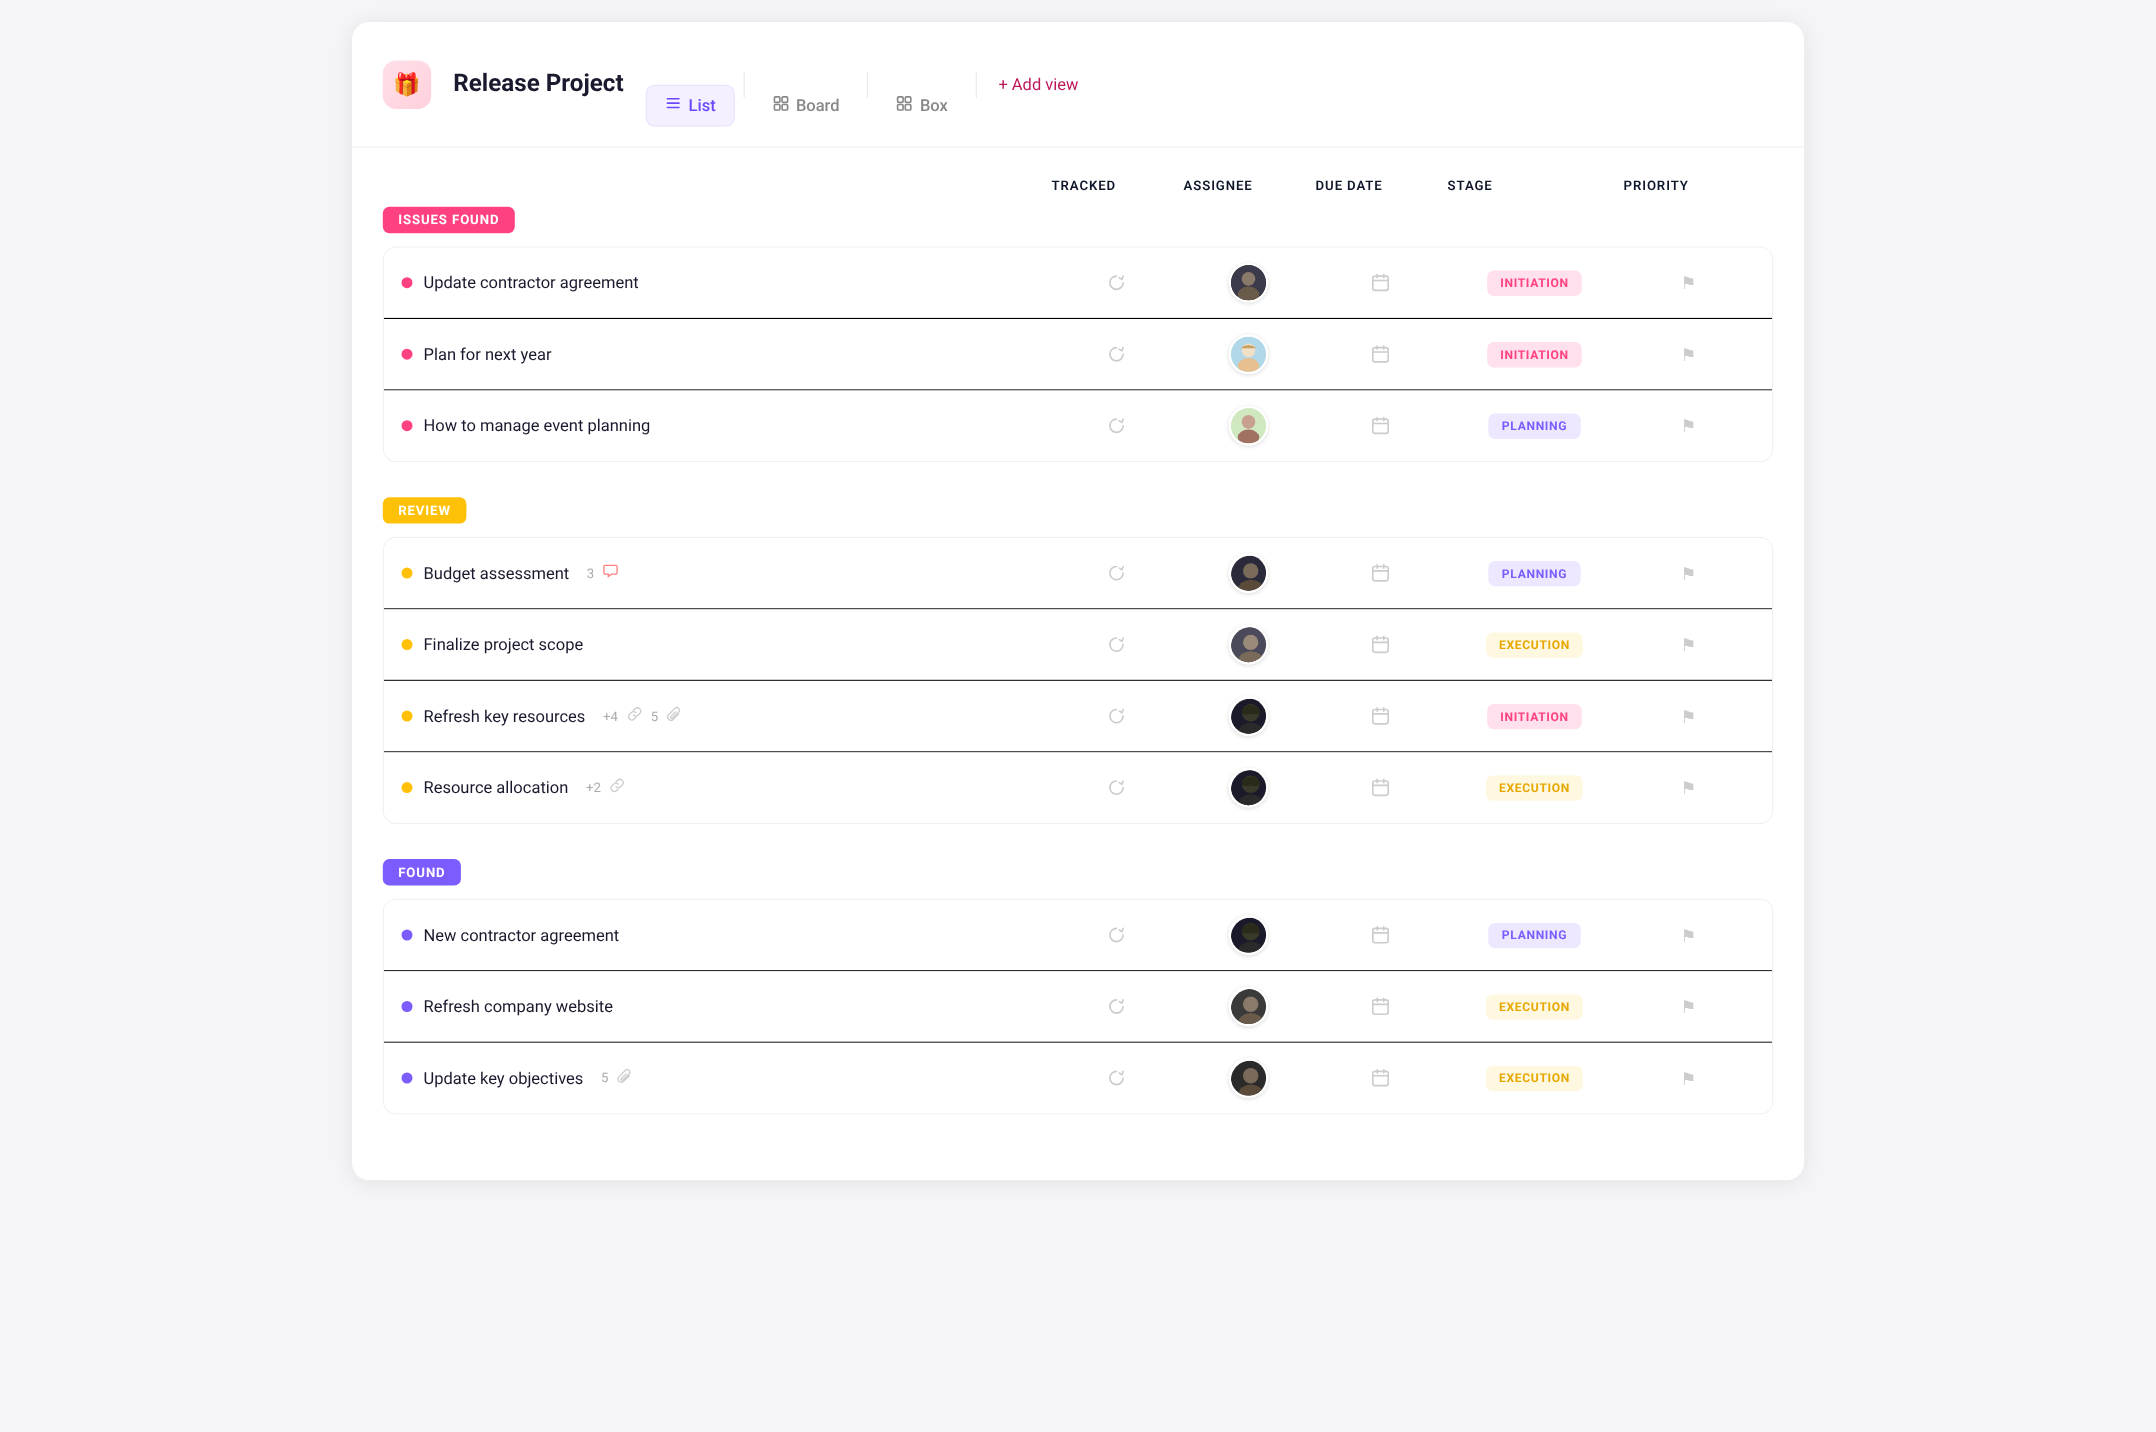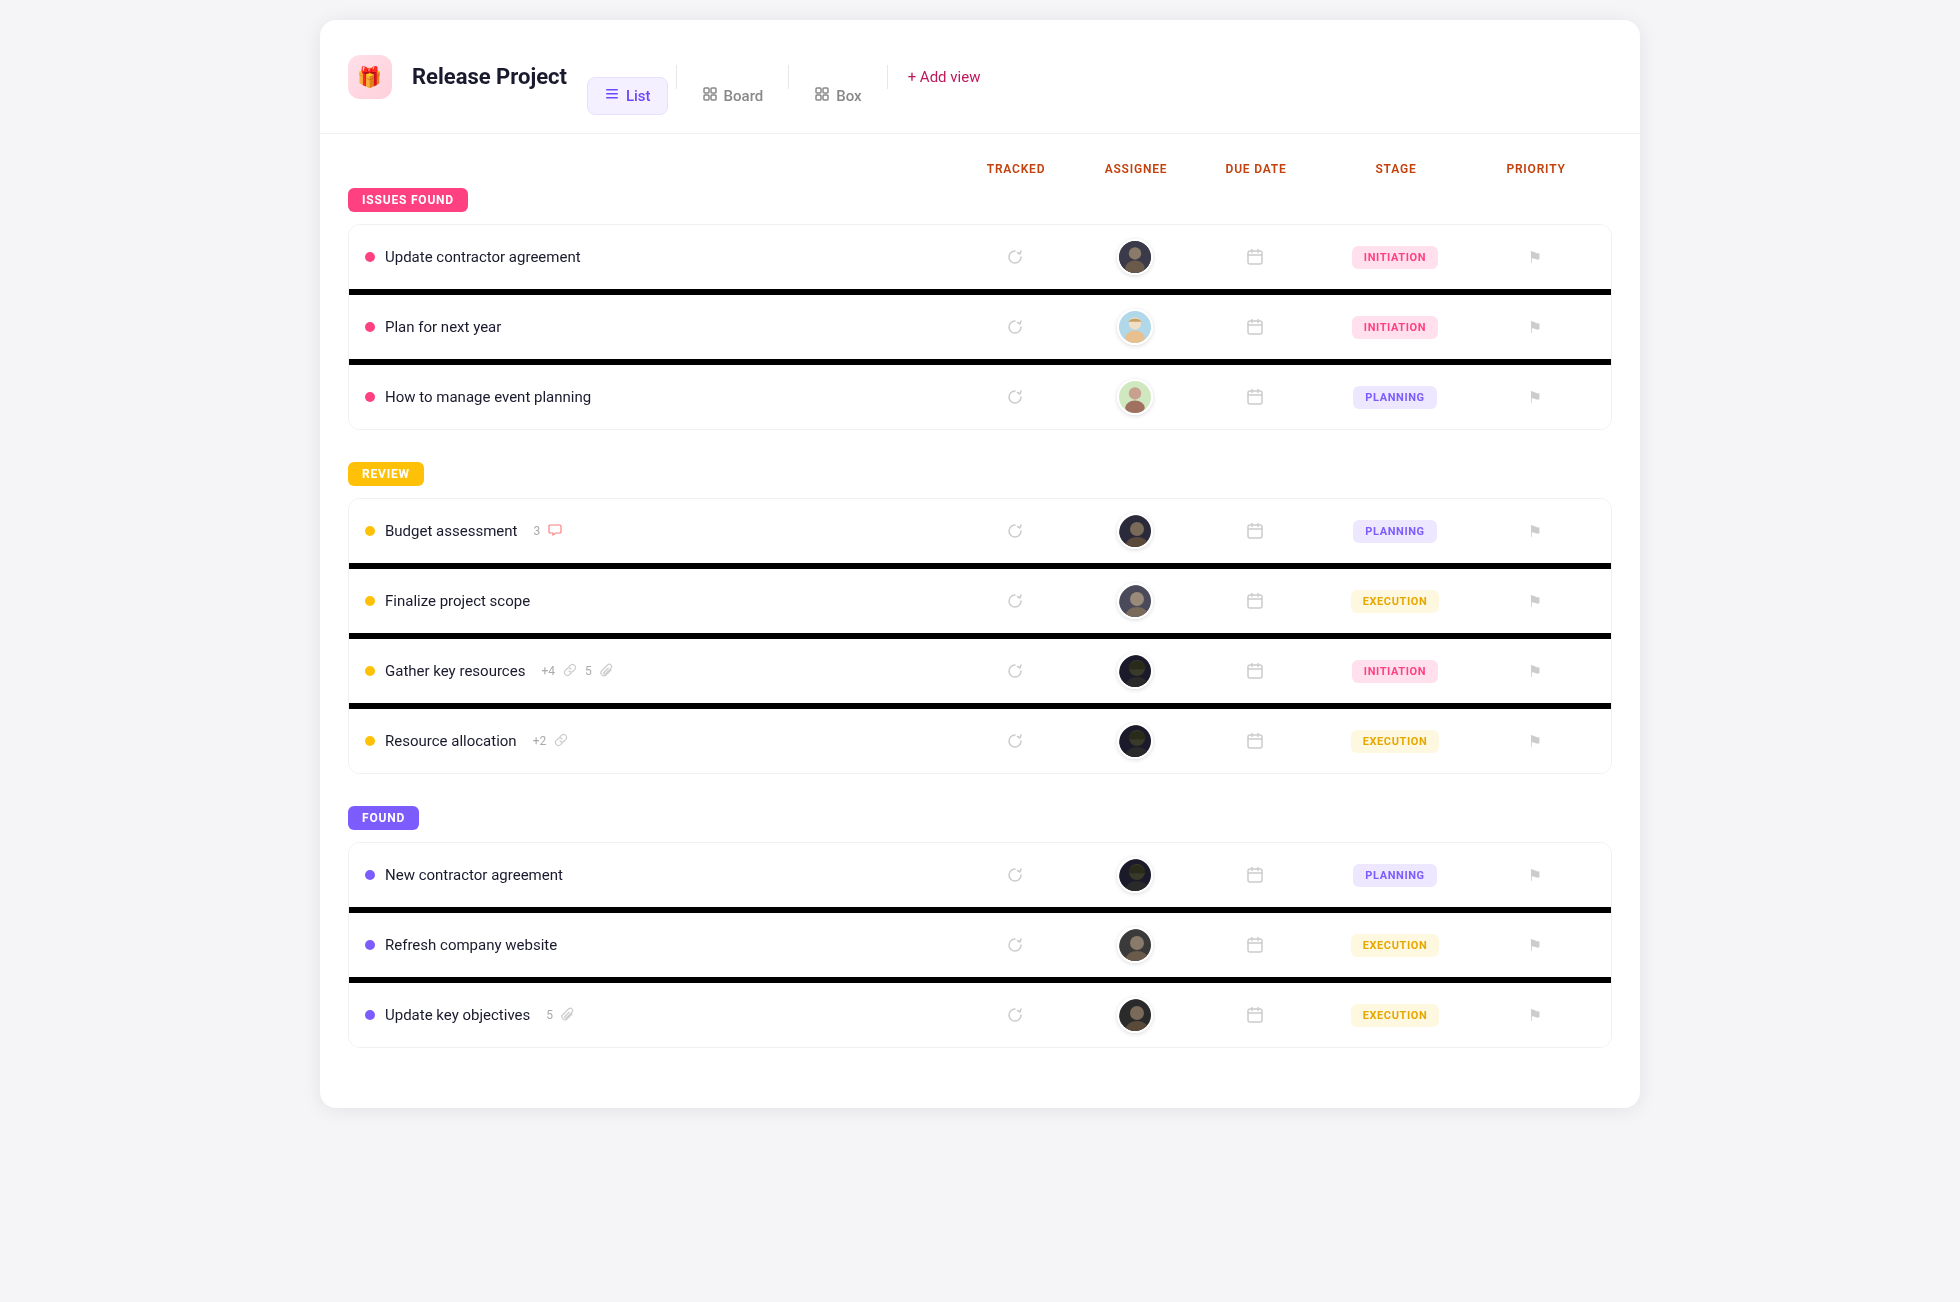--- a/index.html
+++ b/index.html
@@ -80,26 +80,25 @@
       cursor: pointer;
       padding: 8px 12px;
     }
     .content {
       padding: 28px 28px;
     }
     .table-header {
       display: grid;
       grid-template-columns: 1fr 120px 120px 120px 160px 120px;
       padding: 0 16px 12px 40px;
-      color: #c2410c;
+      color: #0f172a;
       font-size: 12px;
       font-weight: 600;
       letter-spacing: 0.8px;
       text-transform: uppercase;
-      text-align: center;
     }
     .section {
       margin-bottom: 32px;
     }
     .section-badge {
       display: inline-flex;
       align-items: center;
       padding: 5px 14px;
       border-radius: 6px;
       font-size: 12px;
@@ -114,21 +113,21 @@
     .task-list {
       border: 1px solid #f0f0f0;
       border-radius: 12px;
       overflow: hidden;
     }
     .task-row {
       display: grid;
       grid-template-columns: 1fr 120px 120px 120px 160px 120px;
       align-items: center;
       padding: 14px 16px 14px 16px;
-      border-bottom: 6px solid #000000;
+      border-bottom: 1px solid #000000;
       background: white;
     }
     .task-row:last-child {
       border-bottom: none;
     }
     .task-name-cell {
       display: flex;
       align-items: center;
       gap: 10px;
     }
@@ -482,21 +481,21 @@
             <span class="stage-badge stage-execution">EXECUTION</span>
           </div>
           <div class="priority-cell">
             <span class="flag-icon">⚑</span>
           </div>
         </div>
 
         <div class="task-row">
           <div class="task-name-cell">
             <span class="task-dot dot-yellow"></span>
-            <span class="task-name">Gather key resources</span>
+            <span class="task-name">Refresh key resources</span>
             <span class="task-meta">
               <span class="meta-badge">+4</span>
               <span class="meta-icon">
                 <svg width="14" height="14" viewBox="0 0 14 14" fill="none">
                     <path d="M6 8a3 3 0 0 0 4.24 0l1.41-1.42a3 3 0 0 0-4.24-4.24L6 3.76" stroke="#ccc" stroke-width="1.2" stroke-linecap="round"></path>
                     <path d="M8 6a3 3 0 0 0-4.24 0L2.35 7.41a3 3 0 0 0 4.24 4.24L8 10.24" stroke="#ccc" stroke-width="1.2" stroke-linecap="round"></path>
                   </svg>
               </span>
               <span class="meta-badge">5</span>
               <span class="meta-icon">

